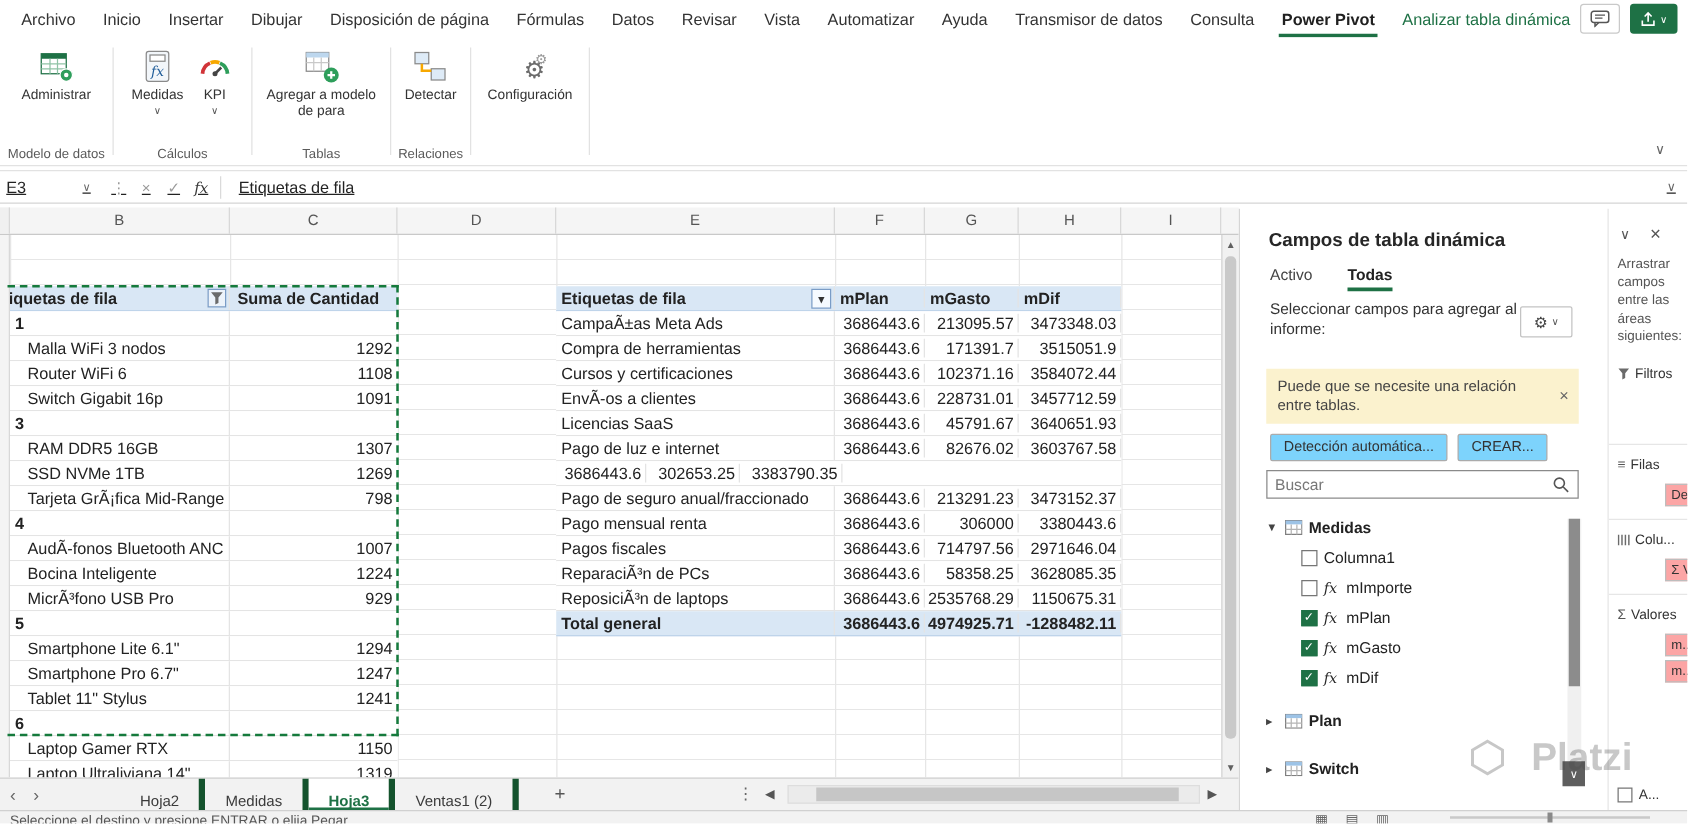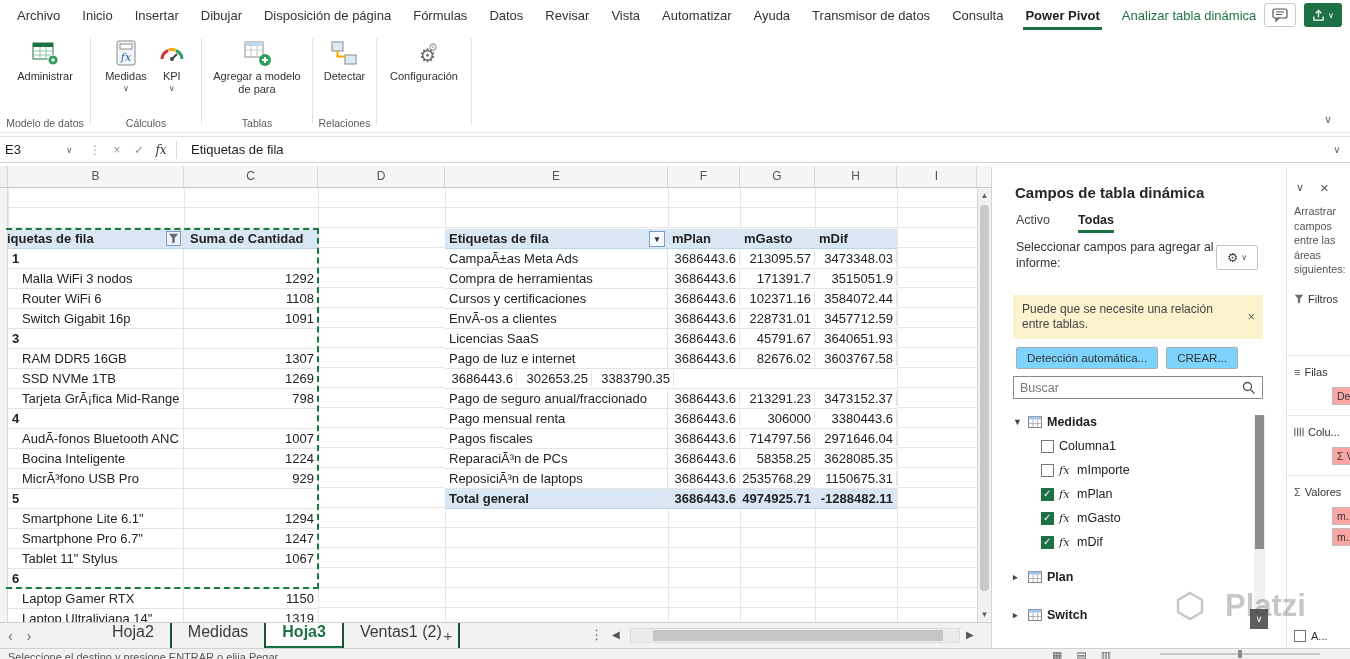--- a/index.html
+++ b/index.html
@@ -23,21 +23,21 @@
   .rgroup { position:absolute; top:0; bottom:0; }
   .btns { display:flex; justify-content:center; gap:2px; padding-top:5px; }
   .bigbtn { display:flex; flex-direction:column; align-items:center; gap:2px; padding:3px 4px; border-radius:3px; cursor:default; }
   .blabel { font-size:11px; color:#333; text-align:center; line-height:13px; max-width:92px; }
   .ddch { font-size:8px; color:#555; line-height:8px; }
   .grplabel { position:absolute; bottom:3px; left:0; right:0; text-align:center; font-size:10.5px; color:#5A5A5A; }
   .vdiv { position:absolute; top:8px; bottom:8px; width:1px; background:#E2E2E2; }
   .ribcollapse { position:absolute; right:18px; bottom:6px; font-size:11px; color:#666; }
 
   
-  .fbar { position:absolute; top:136px; left:0; width:1350px; height:27px; border-top:1px solid #E2E2E2; border-bottom:1px solid #D5D5D5; display:flex; align-items:center; background:#fff; }
+  .fbar { position:absolute; top:136px; left:0; width:1350px; height:27px; border-top:1px solid #E2E2E2; border-bottom:1px solid #D5D5D5; display:flex; align-items:center; background:#fff;text-decoration:underline; }
   .namebox { width:66px; padding-left:5px; font-size:13px; color:#222; }
   .nbchv { font-size:9px; color:#666; width:18px; }
   .fdiv { width:1px; height:18px; background:#DADADA; margin:0 4px; }
   .fico { width:22px; text-align:center; color:#9A9A9A; font-size:12px; }
   .fico.fx { color:#3A3A3A; font-style:italic; font-family:"DejaVu Serif", serif; }
   .fval { flex:1; padding-left:10px; font-size:13px; color:#222; }
   .fchv { width:26px; text-align:center; color:#666; font-size:10px; }
 
   
   .colheads { position:absolute; top:166px; left:0; width:991px; height:22px; display:flex; background:#F5F5F5; border-bottom:1px solid #C9C9C9; }
@@ -71,21 +71,21 @@
 
   
   .vsb { position:absolute; left:977px; top:188px; width:14px; height:434px; background:#F1F1F1; border-left:1px solid #D4D4D4; }
   .vsb .arr { position:absolute; left:0; width:13px; height:15px; text-align:center; font-size:8px; color:#606060; line-height:15px; }
   .vsb .thumb { position:absolute; left:2px; width:9px; top:17px; height:386px; background:#C9C9C9; border-radius:4px; }
 
   
   .sheetbar { position:absolute; left:0; top:622px; width:991px; height:26px; background:#F2F2F2; border-top:1px solid #D0D0D0; }
   .snav { position:absolute; left:8px; top:0; height:100%; display:flex; gap:14px; align-items:center; color:#666; font-size:14px; }
   .stabs { position:absolute; left:96px; top:0; height:100%; display:flex; }
-  .stab { padding:0 16px; display:flex; align-items:flex-start; font-size:16px; color:#3B3B3B; border-right:2px solid #14532d; position:relative; }
+  .stab { padding:0 16px; display:flex; align-items:flex-end; font-size:12px; color:#3B3B3B; border-right:5px solid #14532d; position:relative; }
   .stab.f-active { background:#fff; color:#1E7145; font-weight:bold; }
   .stab.f-active::after { content:""; position:absolute; left:0; right:0; bottom:0; height:2px; background:#1E7145; }
   .addsheet { width:32px; display:flex; align-items:center; justify-content:center; font-size:15px; color:#555; }
   .sdots { position:absolute; left:590px; top:4px; color:#666; font-size:13px; }
   .hsl { position:absolute; left:612px; top:6px; font-size:10px; color:#555; }
   .htrack { position:absolute; left:630px; top:5px; width:330px; height:15px; background:#EBEBEB; border:1px solid #DDDDDD; }
   .hthumb { position:absolute; left:22px; top:1px; bottom:1px; width:290px; background:#C6C6C6; }
   .hsr { position:absolute; left:966px; top:6px; font-size:10px; color:#555; }
 
   
@@ -443,21 +443,21 @@
             <div class="c2">1294</div>
           </div>
 
           <div class="prow lrow">
             <div class="c1">Smartphone Pro 6.7"</div>
             <div class="c2">1247</div>
           </div>
 
           <div class="prow lrow">
             <div class="c1">Tablet 11" Stylus</div>
-            <div class="c2">1067</div>
+            <div class="c2">1241</div>
           </div>
 
           <div class="prow lrow f-group">
             <div class="c1">6</div>
             <div class="c2"></div>
           </div>
 
           <div class="prow lrow">
             <div class="c1">Laptop Gamer RTX</div>
             <div class="c2">1150</div>

